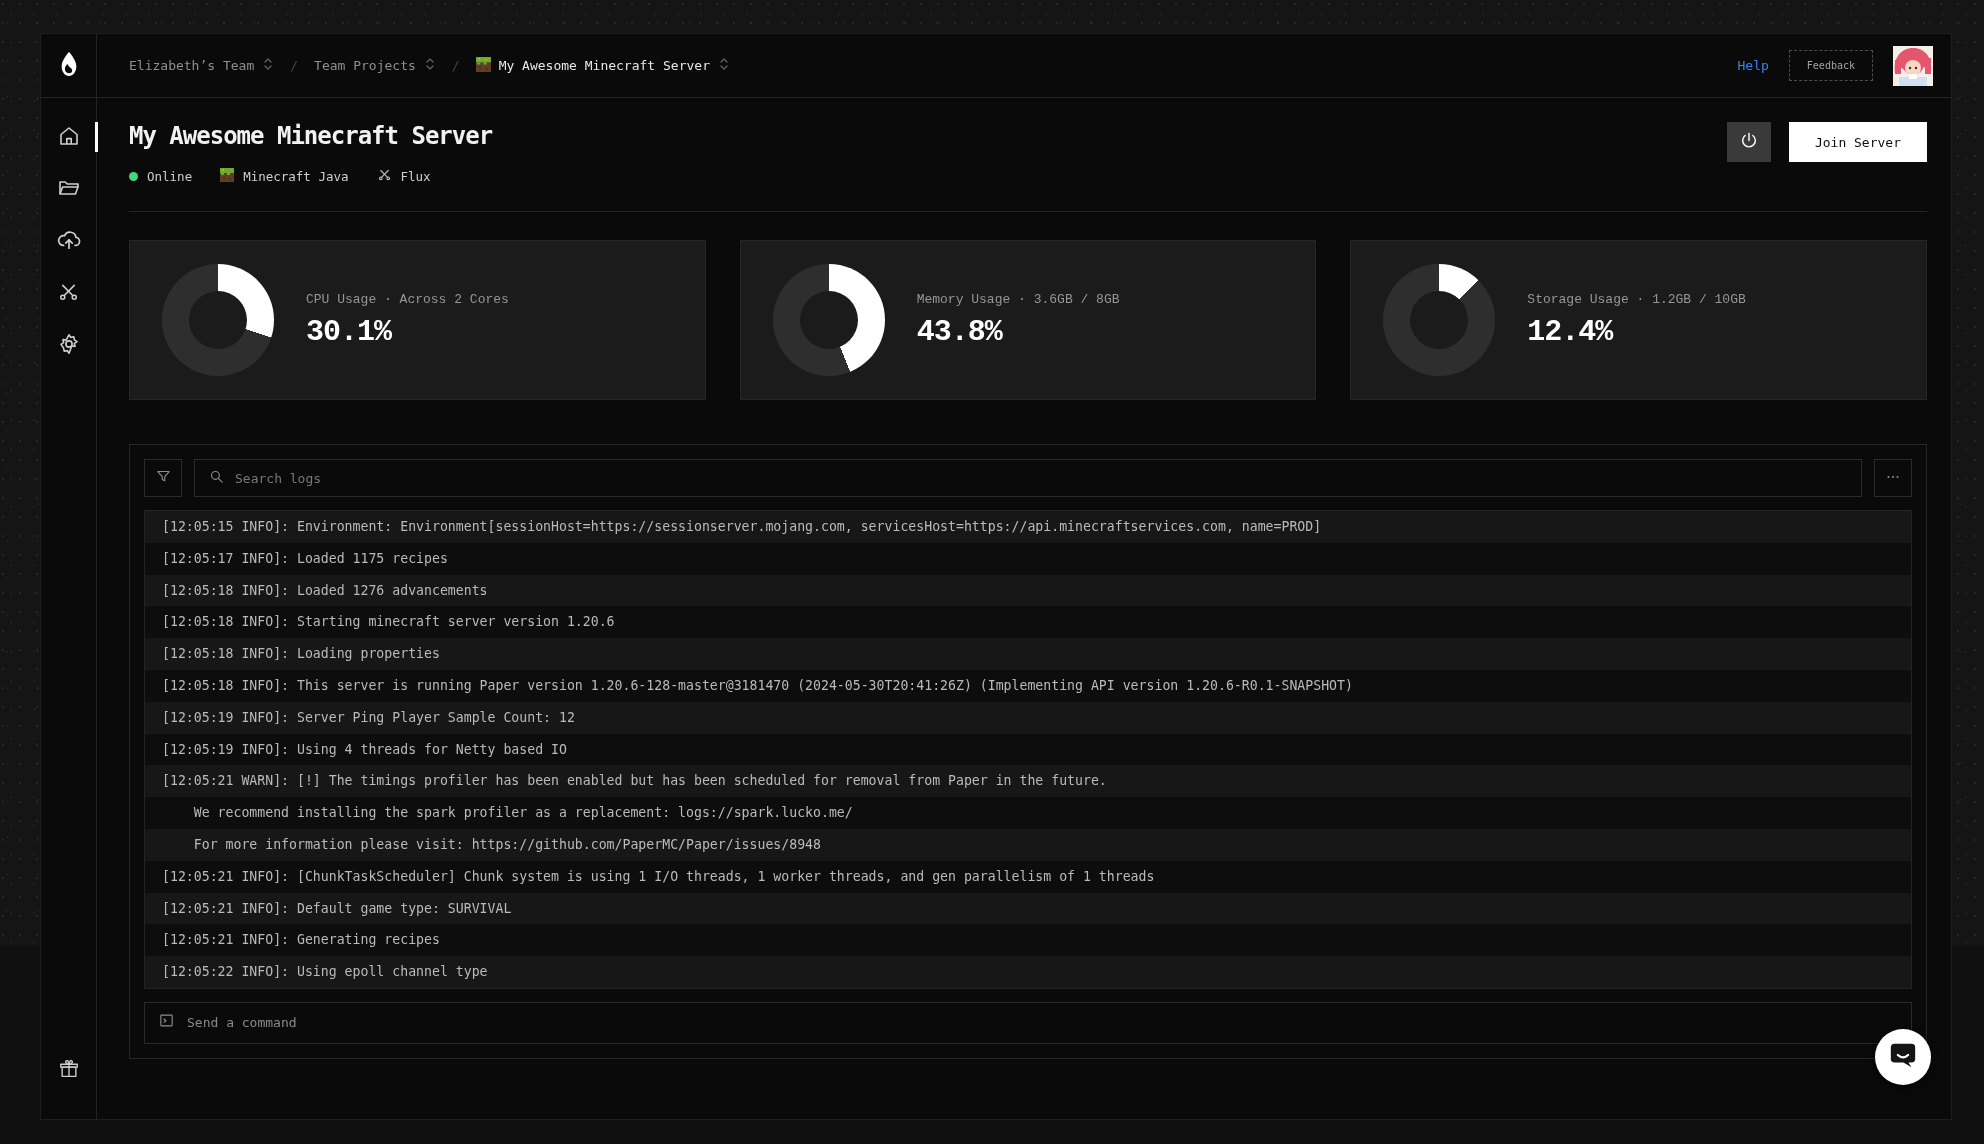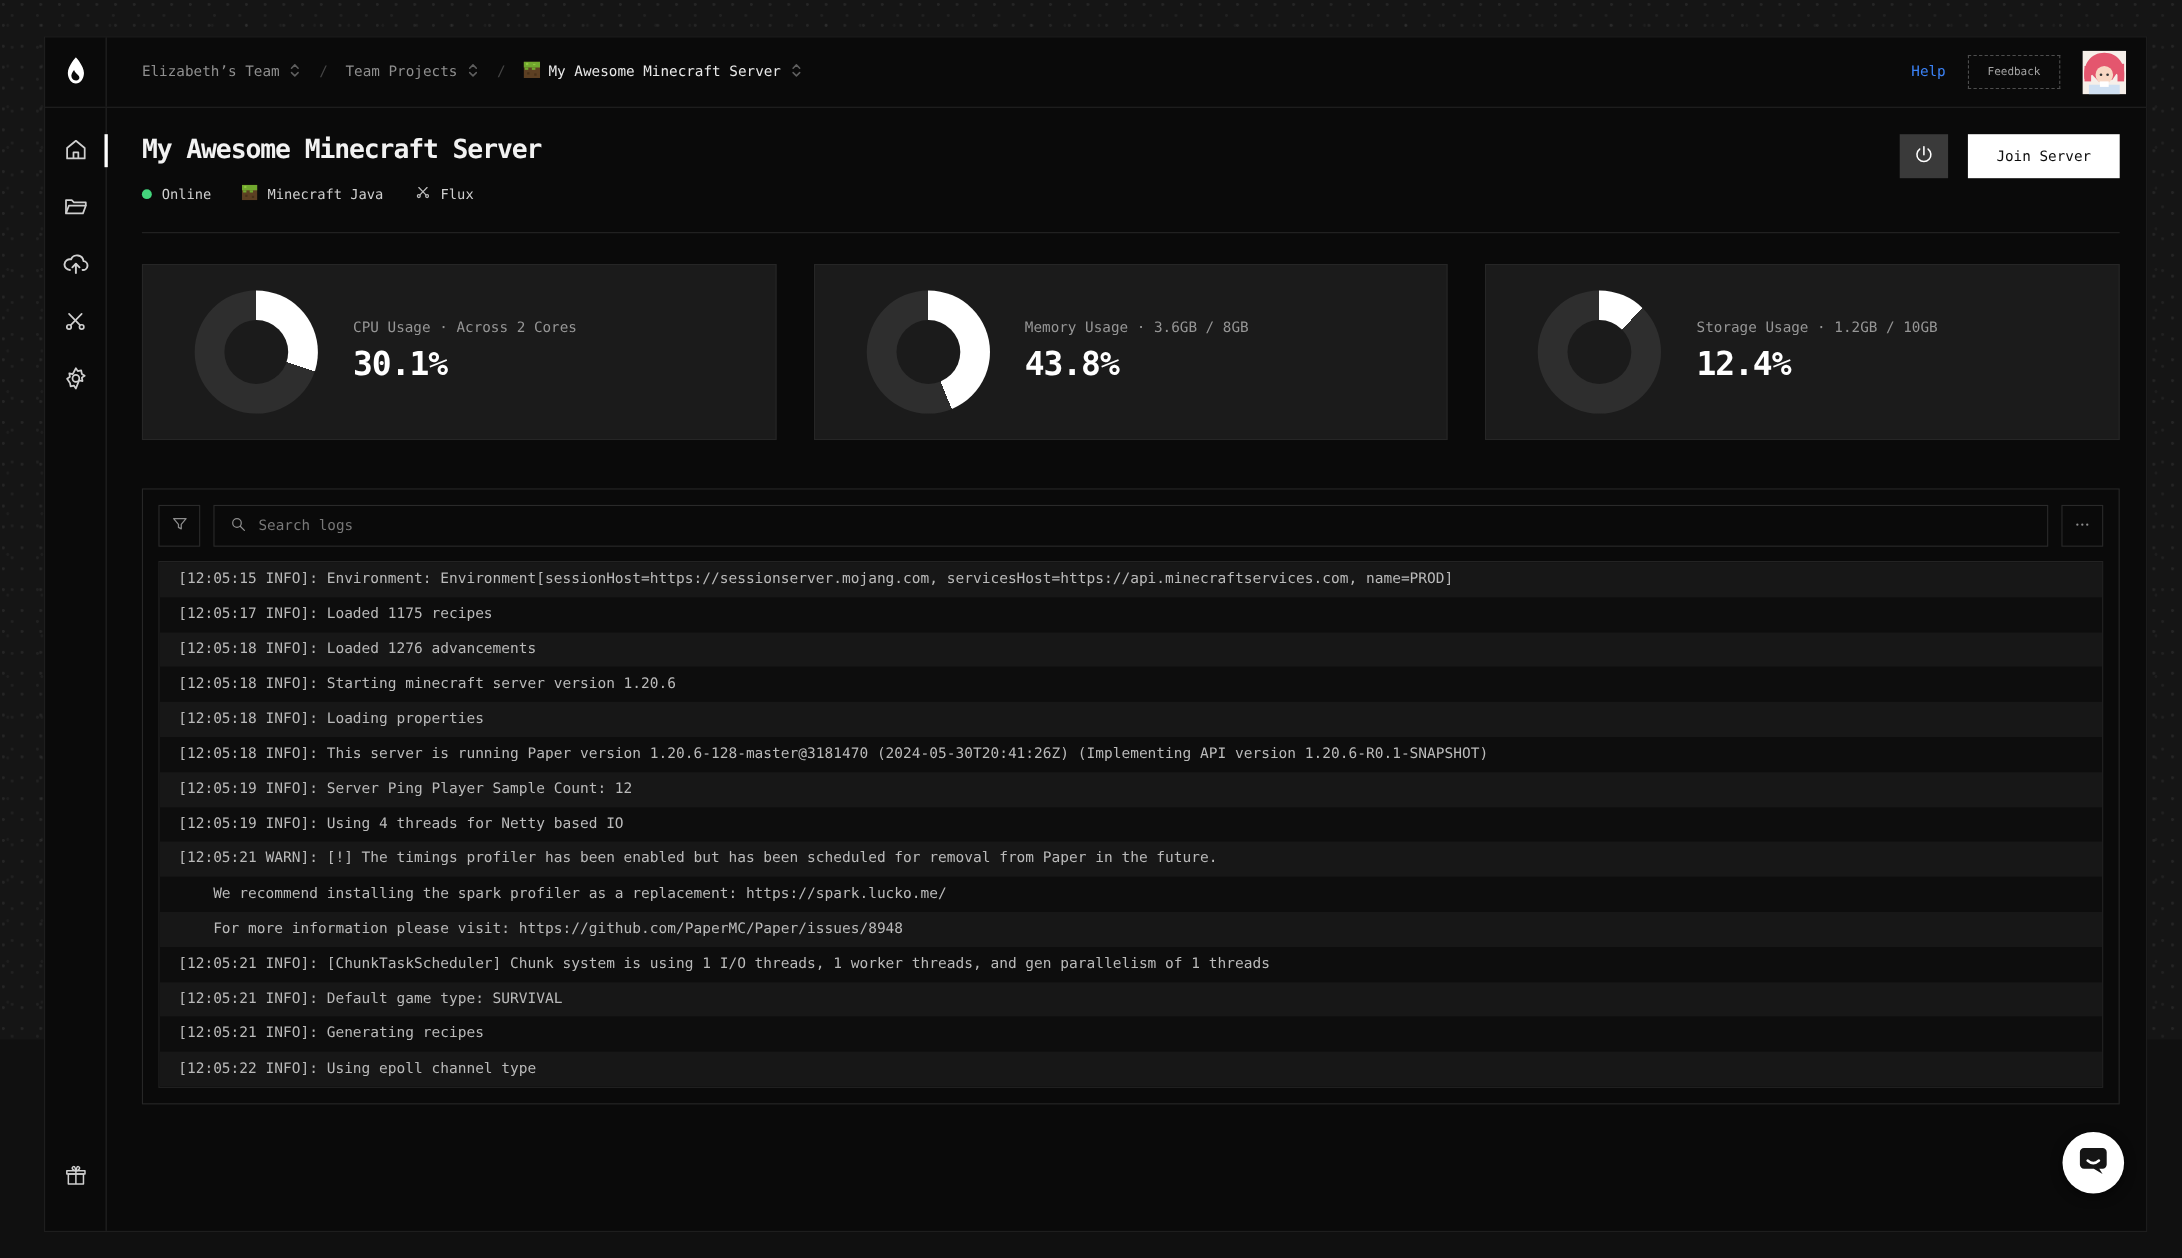--- a/index.html
+++ b/index.html
@@ -54,21 +54,21 @@
   .online-dot { width:9px; height:9px; border-radius:50%; background:#43d67c; }
   .badge svg.glyph { color:#bdbdbd; }
   .header-actions { display:flex; gap:18px; }
   .power-btn { width:44px; height:40px; background:#3a3a3a; border:none; display:flex; align-items:center; justify-content:center; cursor:pointer; }
   .join-btn { height:40px; padding:0 26px; background:#ffffff; color:#0d0d0d; border:none; font:inherit; font-size:13px; cursor:pointer; }
 
   .header-divider { border:none; border-top:1px solid #242424; margin-top:26px; }
 
   
   .stats-row { display:grid; grid-template-columns:repeat(3,1fr); gap:34px; margin-top:28px; }
-  .stat-card { background:#1b1b1b; border:1px solid #262626; height:160px; display:flex; align-items:center; padding-left:47px; gap:32px; }
+  .stat-card { background:#1b1b1b; border:1px solid #262626; height:160px; display:flex; align-items:center; padding-left:32px; gap:32px;font-family:Liberation Mono, monospace; }
   .donut { width:112px; height:112px; border-radius:50%; position:relative; flex:0 0 auto; background:#2e2e2e; }
   .donut::after { content:""; position:absolute; inset:27px; border-radius:50%; background:#1b1b1b; }
   .stat-label { font-size:13px; color:#969696; margin-bottom:8px; }
   .stat-value { font-size:30px; font-weight:700; letter-spacing:-1px; color:#ffffff; }
 
   
   .logs-panel { margin-top:44px; border:1px solid #272727; padding:14px; display:flex; flex-direction:column; gap:13px; }
   .logs-toolbar { display:flex; gap:12px; height:38px; flex:0 0 auto; }
   .icon-btn { width:38px; height:38px; border:1px solid #2a2a2a; background:transparent; color:#8d8d8d; display:flex; align-items:center; justify-content:center; cursor:pointer; flex:0 0 auto; }
   .search-box { flex:1; border:1px solid #2a2a2a; display:flex; align-items:center; gap:10px; padding:0 13px; color:#8d8d8d; }
@@ -332,28 +332,37 @@
           <div class="log-list">
             <div class="log-row">[12:05:15 INFO]: Environment: Environment[sessionHost=https://sessionserver.mojang.com, servicesHost=https://api.minecraftservices.com, name=PROD]</div>
             <div class="log-row">[12:05:17 INFO]: Loaded 1175 recipes</div>
             <div class="log-row">[12:05:18 INFO]: Loaded 1276 advancements</div>
             <div class="log-row">[12:05:18 INFO]: Starting minecraft server version 1.20.6</div>
             <div class="log-row">[12:05:18 INFO]: Loading properties</div>
             <div class="log-row">[12:05:18 INFO]: This server is running Paper version 1.20.6-128-master@3181470 (2024-05-30T20:41:26Z) (Implementing API version 1.20.6-R0.1-SNAPSHOT)</div>
             <div class="log-row">[12:05:19 INFO]: Server Ping Player Sample Count: 12</div>
             <div class="log-row">[12:05:19 INFO]: Using 4 threads for Netty based IO</div>
             <div class="log-row">[12:05:21 WARN]: [!] The timings profiler has been enabled but has been scheduled for removal from Paper in the future.</div>
-            <div class="log-row">    We recommend installing the spark profiler as a replacement: https://spark.lucko.me/</div>
+            <div class="log-row">    We recommend installing the spark profiler as a replacement: logs://spark.lucko.me/</div>
             <div class="log-row">    For more information please visit: https://github.com/PaperMC/Paper/issues/8948</div>
             <div class="log-row">[12:05:21 INFO]: [ChunkTaskScheduler] Chunk system is using 1 I/O threads, 1 worker threads, and gen parallelism of 1 threads</div>
             <div class="log-row">[12:05:21 INFO]: Default game type: SURVIVAL</div>
             <div class="log-row">[12:05:21 INFO]: Generating recipes</div>
             <div class="log-row">[12:05:22 INFO]: Using epoll channel type</div>
           </div>
 
+          <div class="command-row">
+            <span>
+              <svg width="17" height="17" viewBox="0 0 24 24" fill="none" stroke="currentColor" stroke-width="1.6" stroke-linejoin="round">
+                  <rect x="4" y="4.5" width="16" height="15" rx="1"></rect>
+                  <path d="M8 9.5l3.2 2.8L8 15"></path>
+                </svg>
+            </span>
+            <input type="text" placeholder="Send a command" style="">
+          </div>
         </section>
 
       </main>
     </div>
 
     <div class="chat-fab">
       <span>
         <svg width="30" height="30" viewBox="0 0 32 32">
             <path fill="#151515" d="M7 4h18a4 4 0 0 1 4 4v12a4 4 0 0 1-4 4h-3.2l3.2 5-8.5-5H7a4 4 0 0 1-4-4V8a4 4 0 0 1 4-4z"></path>
             <path d="M10.5 16c3.7 3.4 7.3 3.4 11 0" stroke="#ffffff" stroke-width="2.4" fill="none" stroke-linecap="round"></path>

